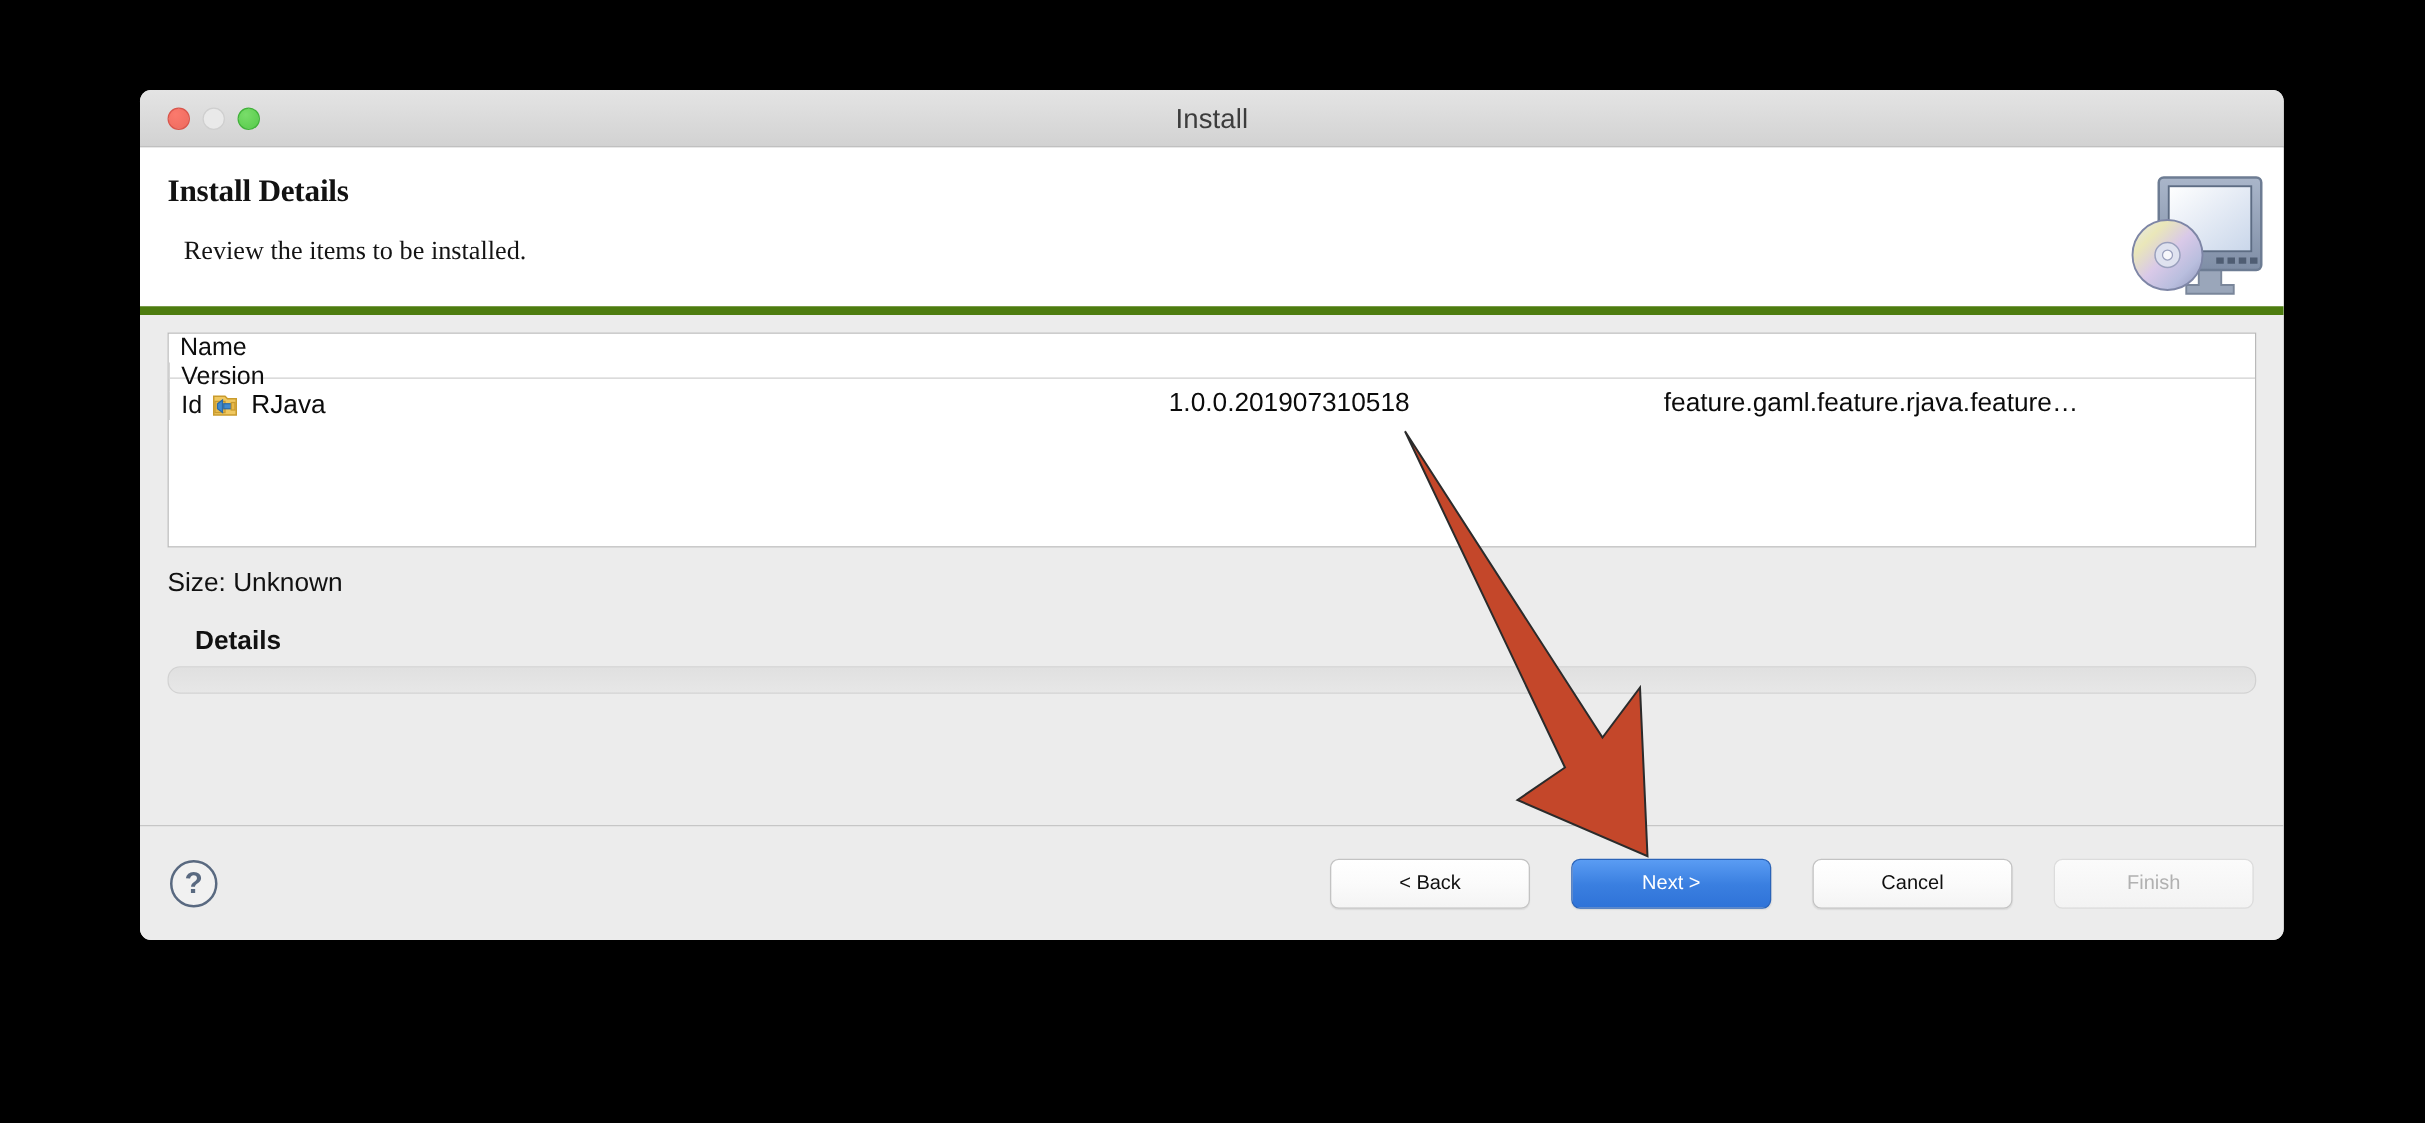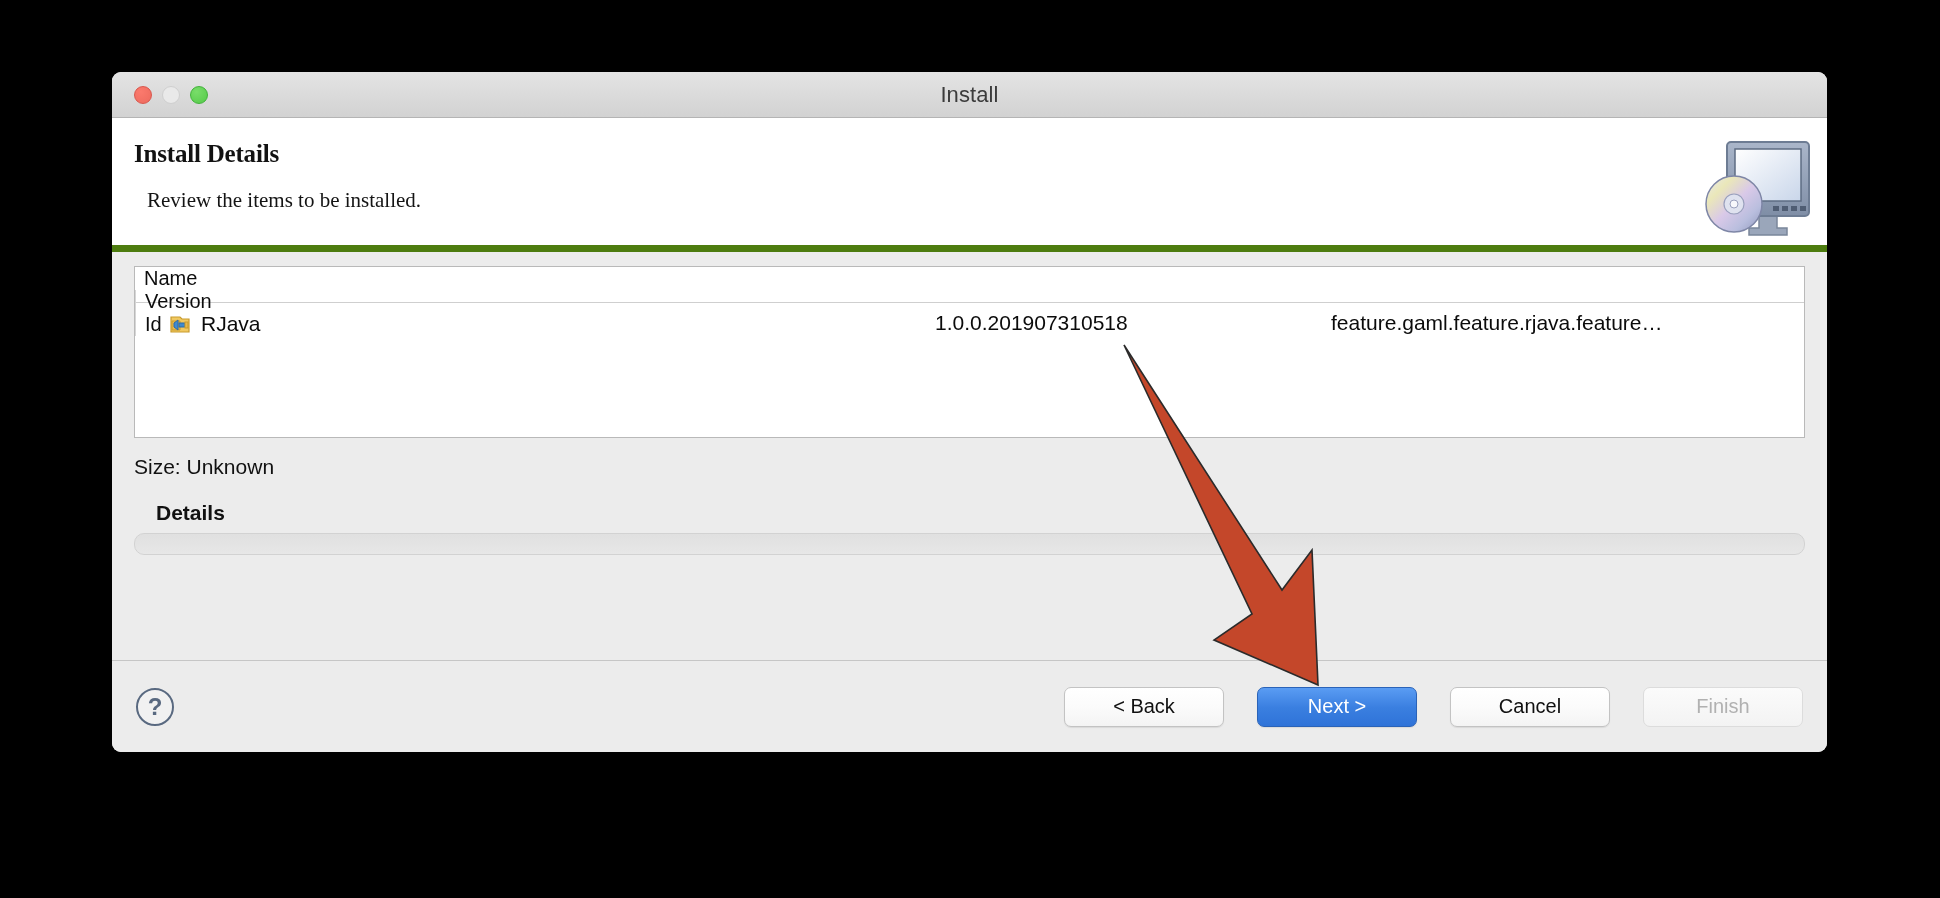--- a/index.html
+++ b/index.html
@@ -205,21 +205,21 @@
     margin-left: auto;
     display: flex;
     align-items: center;
     gap: 33px;
   }
   .btn {
     height: 40px;
     min-width: 160px;
     padding: 0 16px;
     border-radius: 7px;
-    font-size: 20px;
+    font-size: 16px;
     font-family: "Liberation Sans", sans-serif;
     cursor: pointer;
     border: 1px solid #c3c3c3;
     background: linear-gradient(to bottom, #ffffff 0%, #fbfbfb 50%, #f4f4f4 100%);
     color: #101010;
     box-shadow: 0 1px 1px rgba(0,0,0,0.08);
   }
   .btn.primary {
     background: linear-gradient(to bottom, #5a9cf3 0%, #3a7fe0 52%, #2f73d8 100%);
     border: 1px solid #2a63b8;

